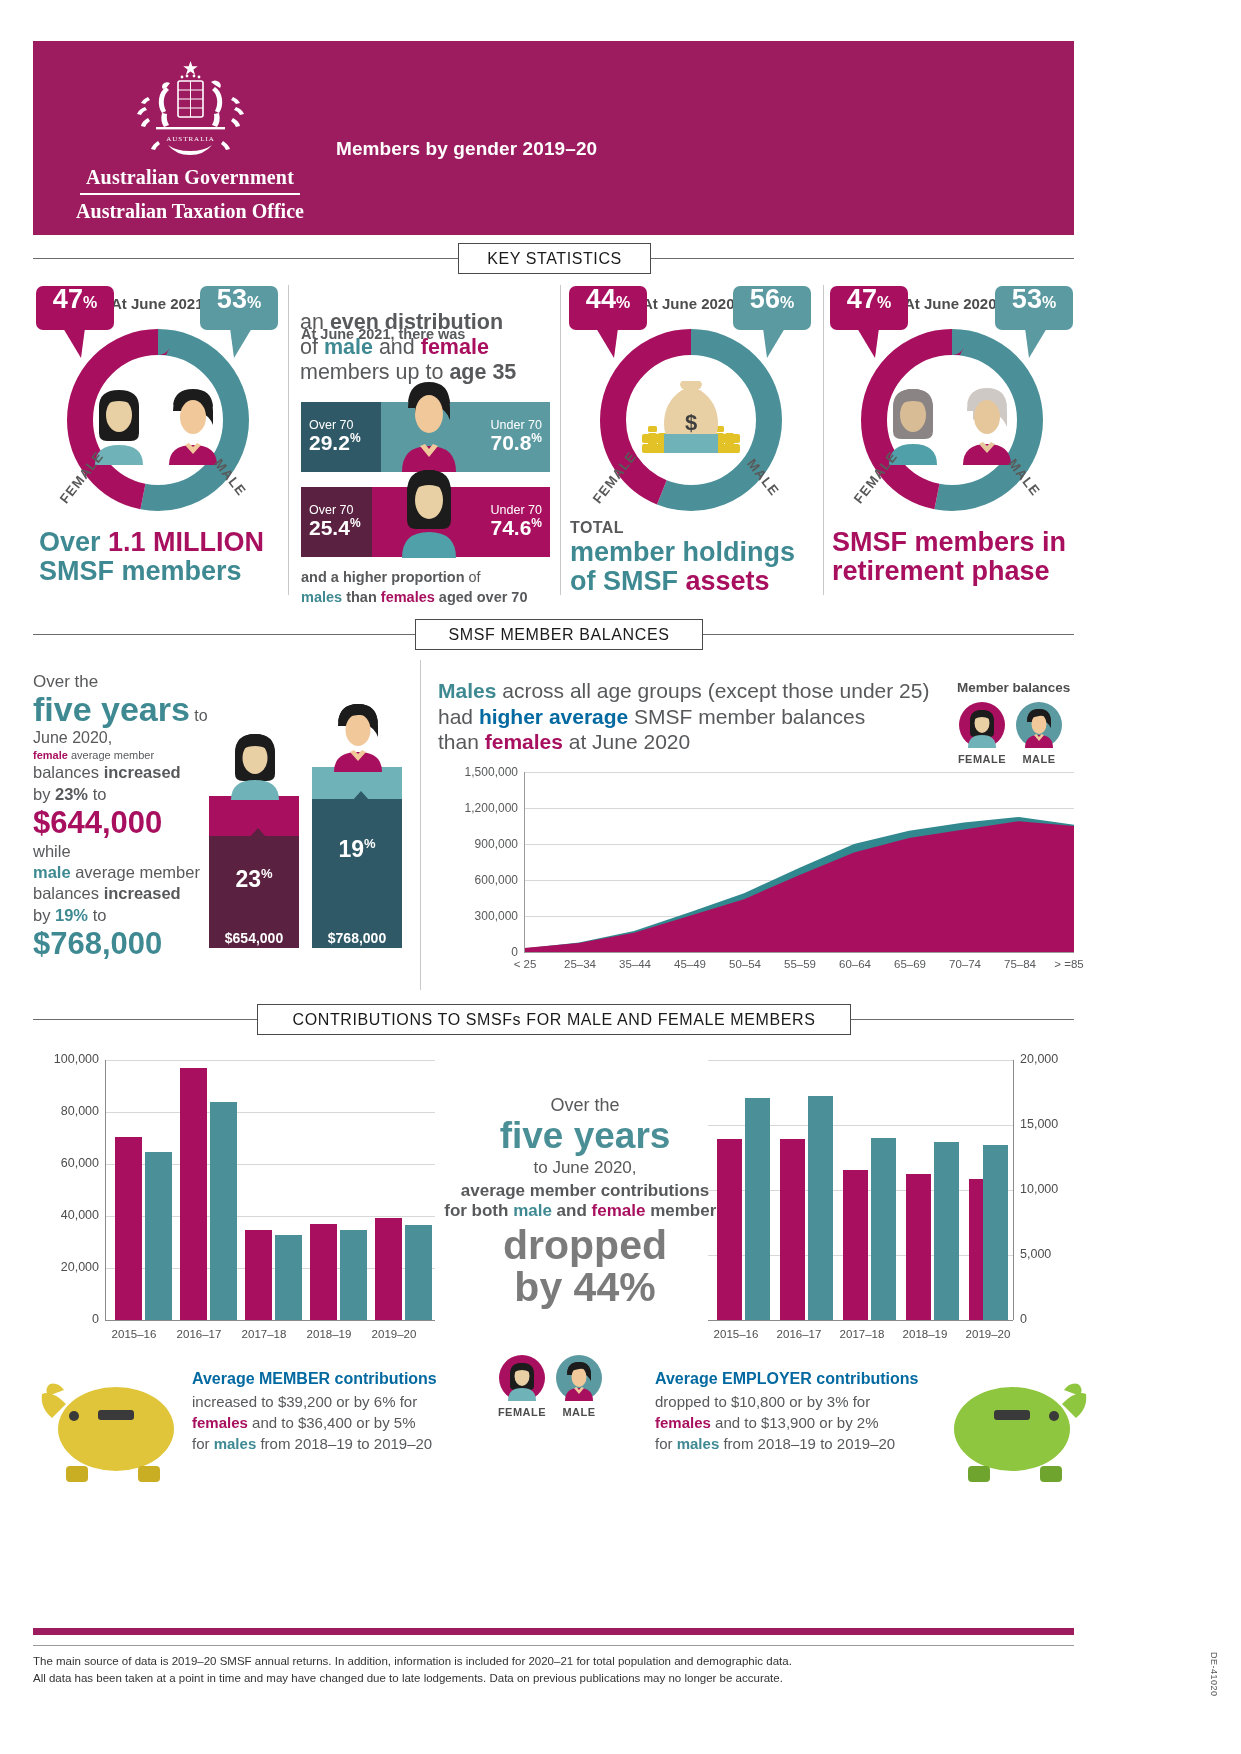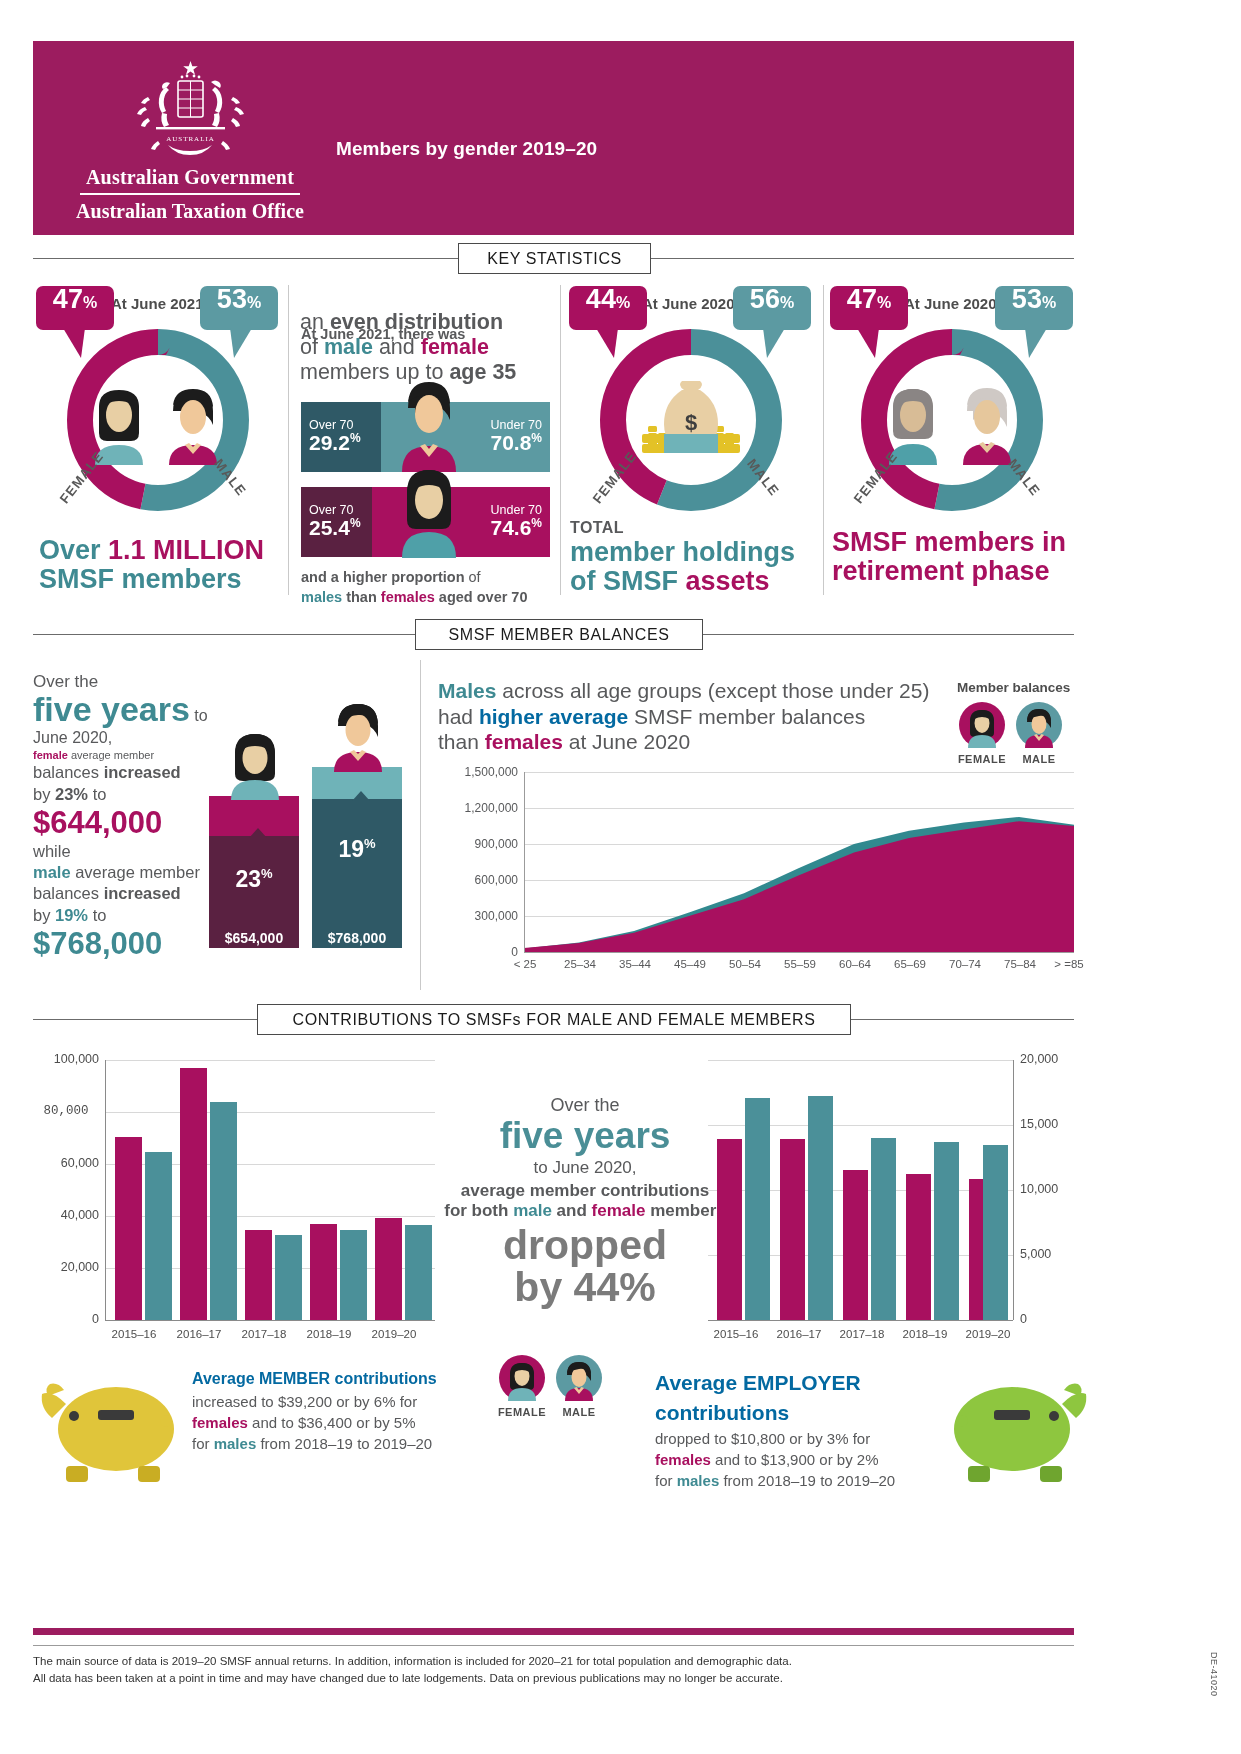--- a/index.html
+++ b/index.html
@@ -178,21 +178,21 @@
       <span>53</span>
         <span class="pct">%</span>
     </div>
     <svg style="position:absolute;left:177px;top:48px;" width="42" height="32">
       <polygon points="20,0 42,0 24,30" fill="#5c9aa2"></polygon>
     </svg>
 
     <div class="rot-f" style="left:18px; top:190px;">FEMALE</div>
     <div class="rot-m" style="left:176px; top:190px;">MALE</div>
 
-    <div class="bigcap" style="left:6px; top:256px;">
+    <div class="bigcap" style="left:6px; top:248px;">
       <span class="t-teal">Over </span><span class="t-mag">1.1 MILLION</span><br>
       <span class="t-teal">SMSF members</span>
     </div>
   </div>
 
   <div class="vdiv" style="left:288px; top:285px; height:310px;"></div>
 
   <div class="kpanel" style="left:300px; width:258px;">
     <div class="p2txt" style="left:1px; top:10px; font-size:14.5px; font-weight:bold;margin-top:36px;">At June 2021, there was</div>
     <div class="p2txt" style="left:0px; top:30px; font-size:21.5px; line-height:1.16;">
@@ -479,21 +479,21 @@
     <div class="xtick" style="left:551px; top:186px; width:46px;">75–84</div>
     <div class="xtick" style="left:600px; top:186px; width:46px;">&gt; =85</div>
   </div>
 
   <div class="sec-rule" style="left:33px; top:1019px; width:224px;"></div>
   <div class="sec-rule" style="left:851px; top:1019px; width:223px;"></div>
   <div class="sec-box" style="left:257px; top:1004px; width:594px; height:31px;">CONTRIBUTIONS TO SMSFs FOR MALE AND FEMALE MEMBERS</div>
 
   <div style="position:absolute; left:33px; top:1060px; width:420px; height:300px;">
     <div class="cytick" style="left:0px; top:-8px; width:66px; text-align:right;">100,000</div>
-    <div class="cytick" style="left:0px; top:44px; width:66px; text-align:center;font-family:Liberation Mono, monospace;">80,000</div>
+    <div class="cytick" style="left:0px; top:44px; width:66px; text-align:right;">80,000</div>
     <div class="cytick" style="left:0px; top:96px; width:66px; text-align:right;">60,000</div>
     <div class="cytick" style="left:0px; top:148px; width:66px; text-align:right;">40,000</div>
     <div class="cytick" style="left:0px; top:200px; width:66px; text-align:right;">20,000</div>
     <div class="cytick" style="left:0px; top:252px; width:66px; text-align:right;">0</div>
 
     <div class="gridline" style="left:72px; top:0px; width:330px;"></div>
     <div class="gridline" style="left:72px; top:52px; width:330px;"></div>
     <div class="gridline" style="left:72px; top:104px; width:330px;"></div>
     <div class="gridline" style="left:72px; top:156px; width:330px;"></div>
     <div class="gridline" style="left:72px; top:208px; width:330px;"></div>
@@ -591,21 +591,21 @@
     <path d="M10 22 q-4 -8 2 -12 q8 -2 14 6 z" fill="#e0c53a"></path>
   </svg>
   <div style="position:absolute; left:192px; top:1368px; width:260px; font-size:15px; line-height:1.42; color:#58595b;">
     <b class="t-dark" style="font-size:16px;">Average MEMBER contributions</b><br>
     <span>increased to $39,200 or by 6% for</span><br>
     <b class="t-mag">females</b><span> and to $36,400 or by 5%</span><br>
     <span>for </span><b class="t-teal">males</b><span> from 2018–19 to 2019–20</span>
   </div>
 
   <div style="position:absolute; left:655px; top:1368px; width:272px; font-size:15px; line-height:1.42; color:#58595b;">
-    <b class="t-dark" style="font-size:21px;">Average EMPLOYER contributions</b><br>
+    <b class="t-dark" style="font-size:16px;">Average EMPLOYER contributions</b><br>
     <span>dropped to $10,800 or by 3% for</span><br>
     <b class="t-mag">females</b><span> and to $13,900 or by 2%</span><br>
     <span>for </span><b class="t-teal">males</b><span> from 2018–19 to 2019–20</span>
   </div>
 
   <svg style="position:absolute; left:940px; top:1374px;" width="150" height="110" viewBox="0 0 150 110">
     <ellipse cx="72" cy="55" rx="58" ry="42" fill="#8ec63f"></ellipse>
     <path d="M122 30 q14 -14 24 -10 q2 14 -10 24 z" fill="#8ec63f"></path>
     <circle cx="22" cy="47" r="6" fill="#8ec63f"></circle>
     <rect x="54" y="36" width="36" height="10" rx="3" fill="#3a3a3a"></rect>

